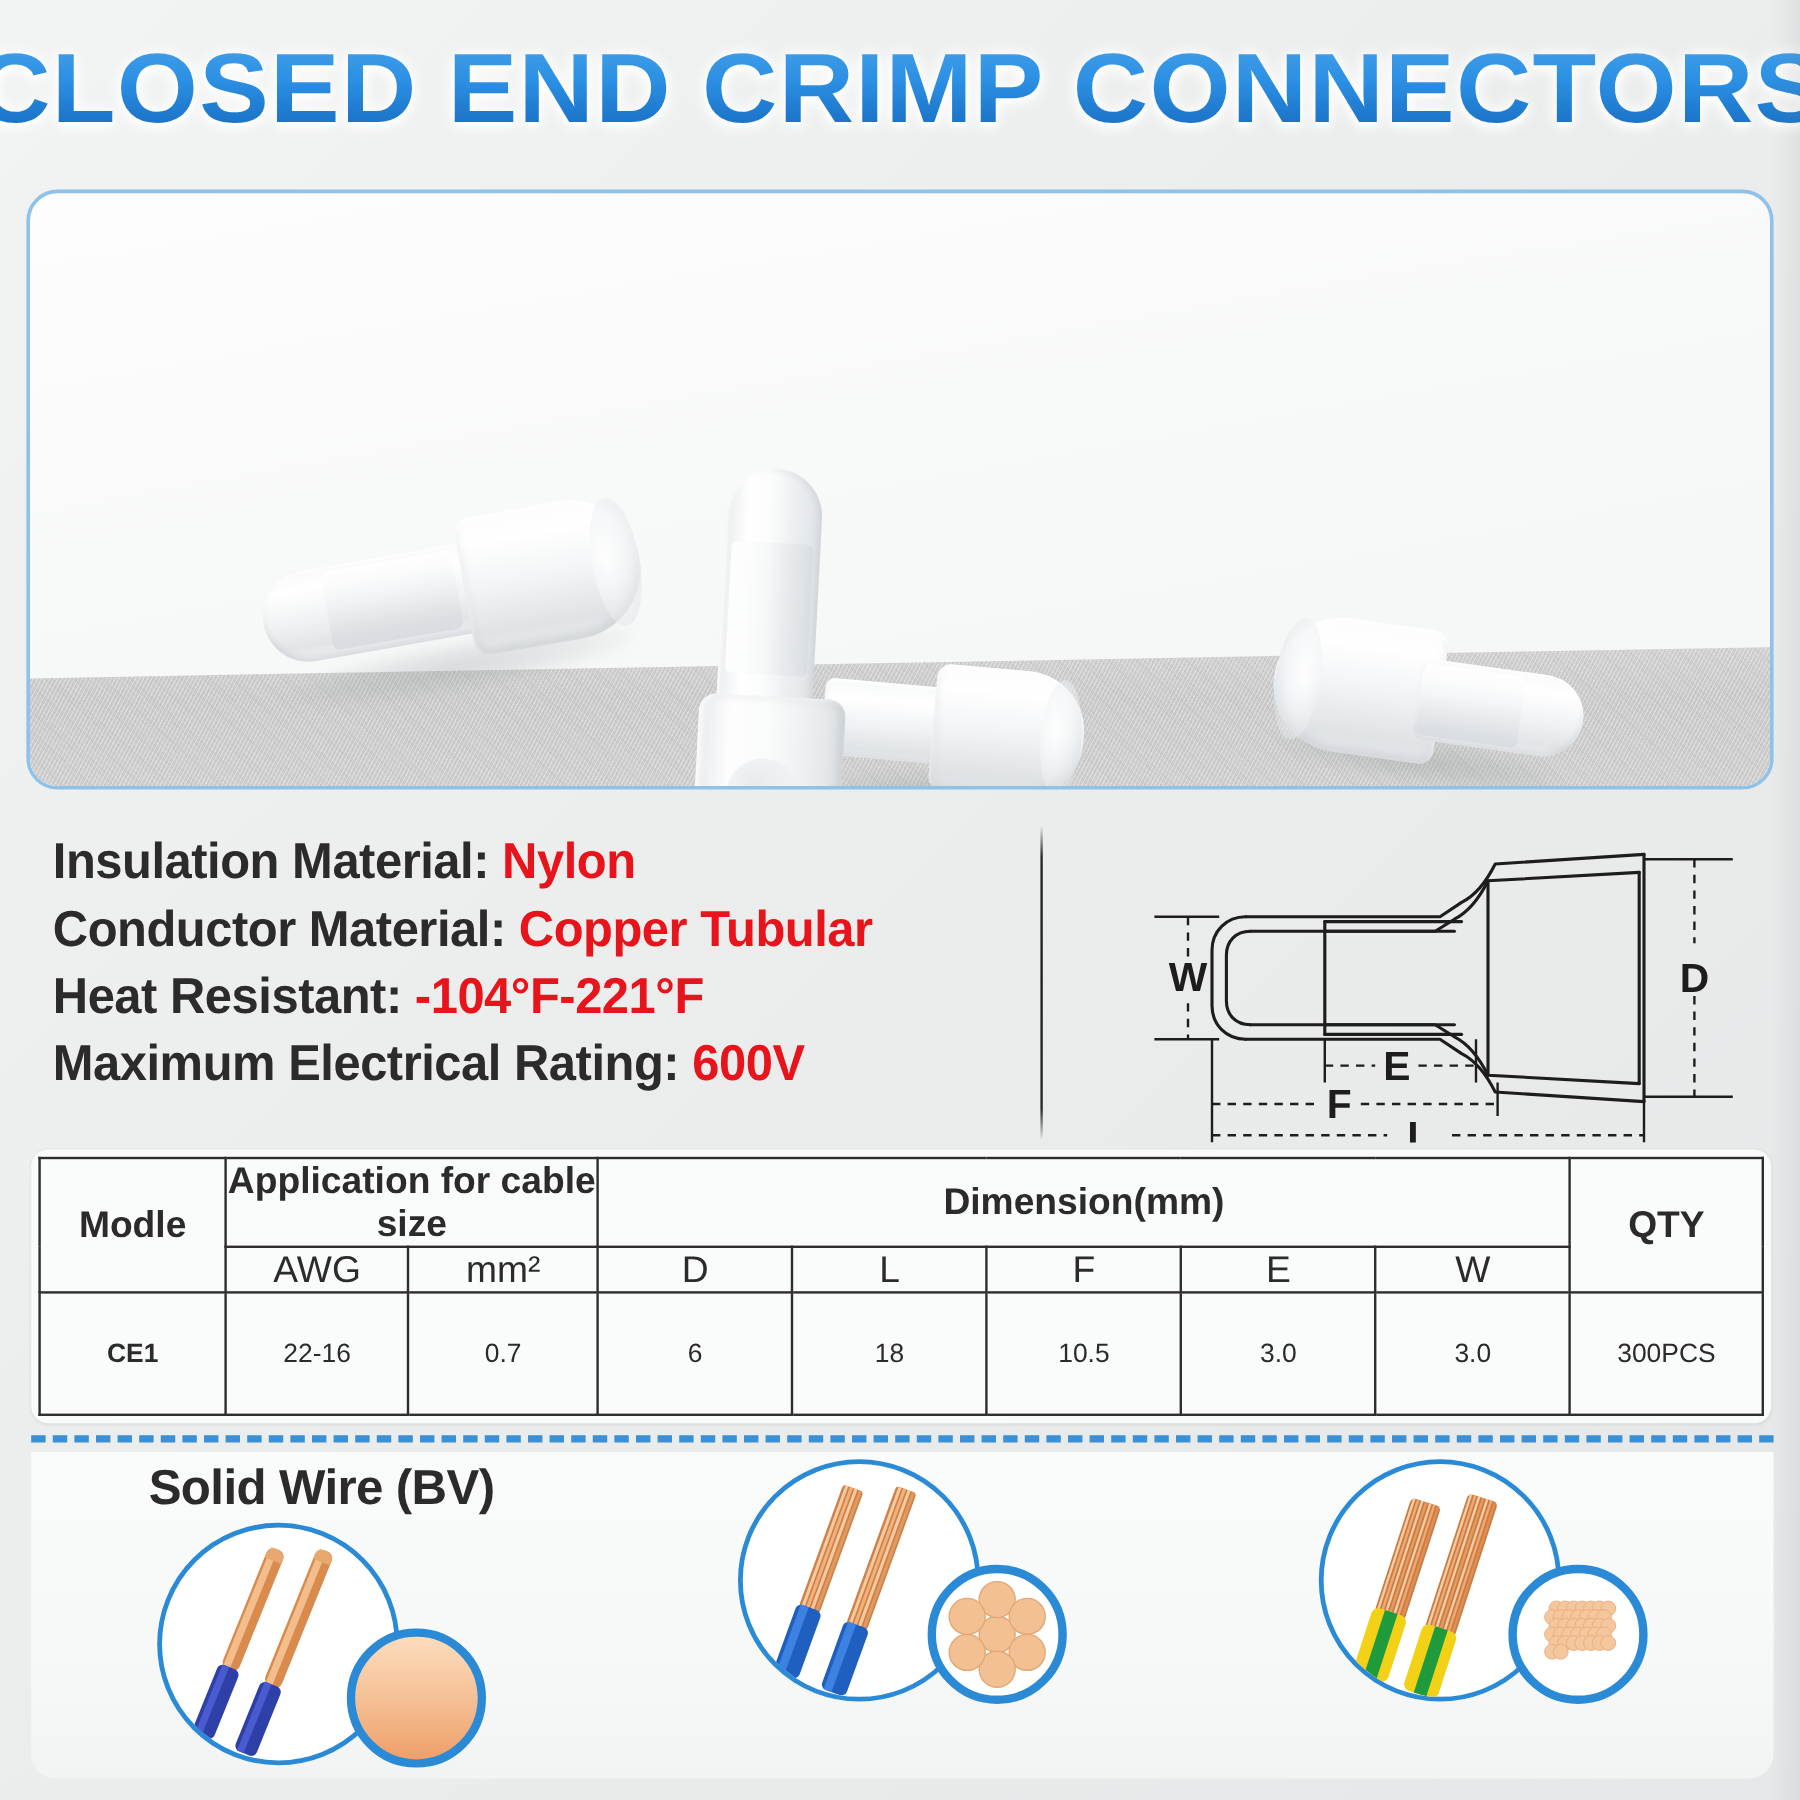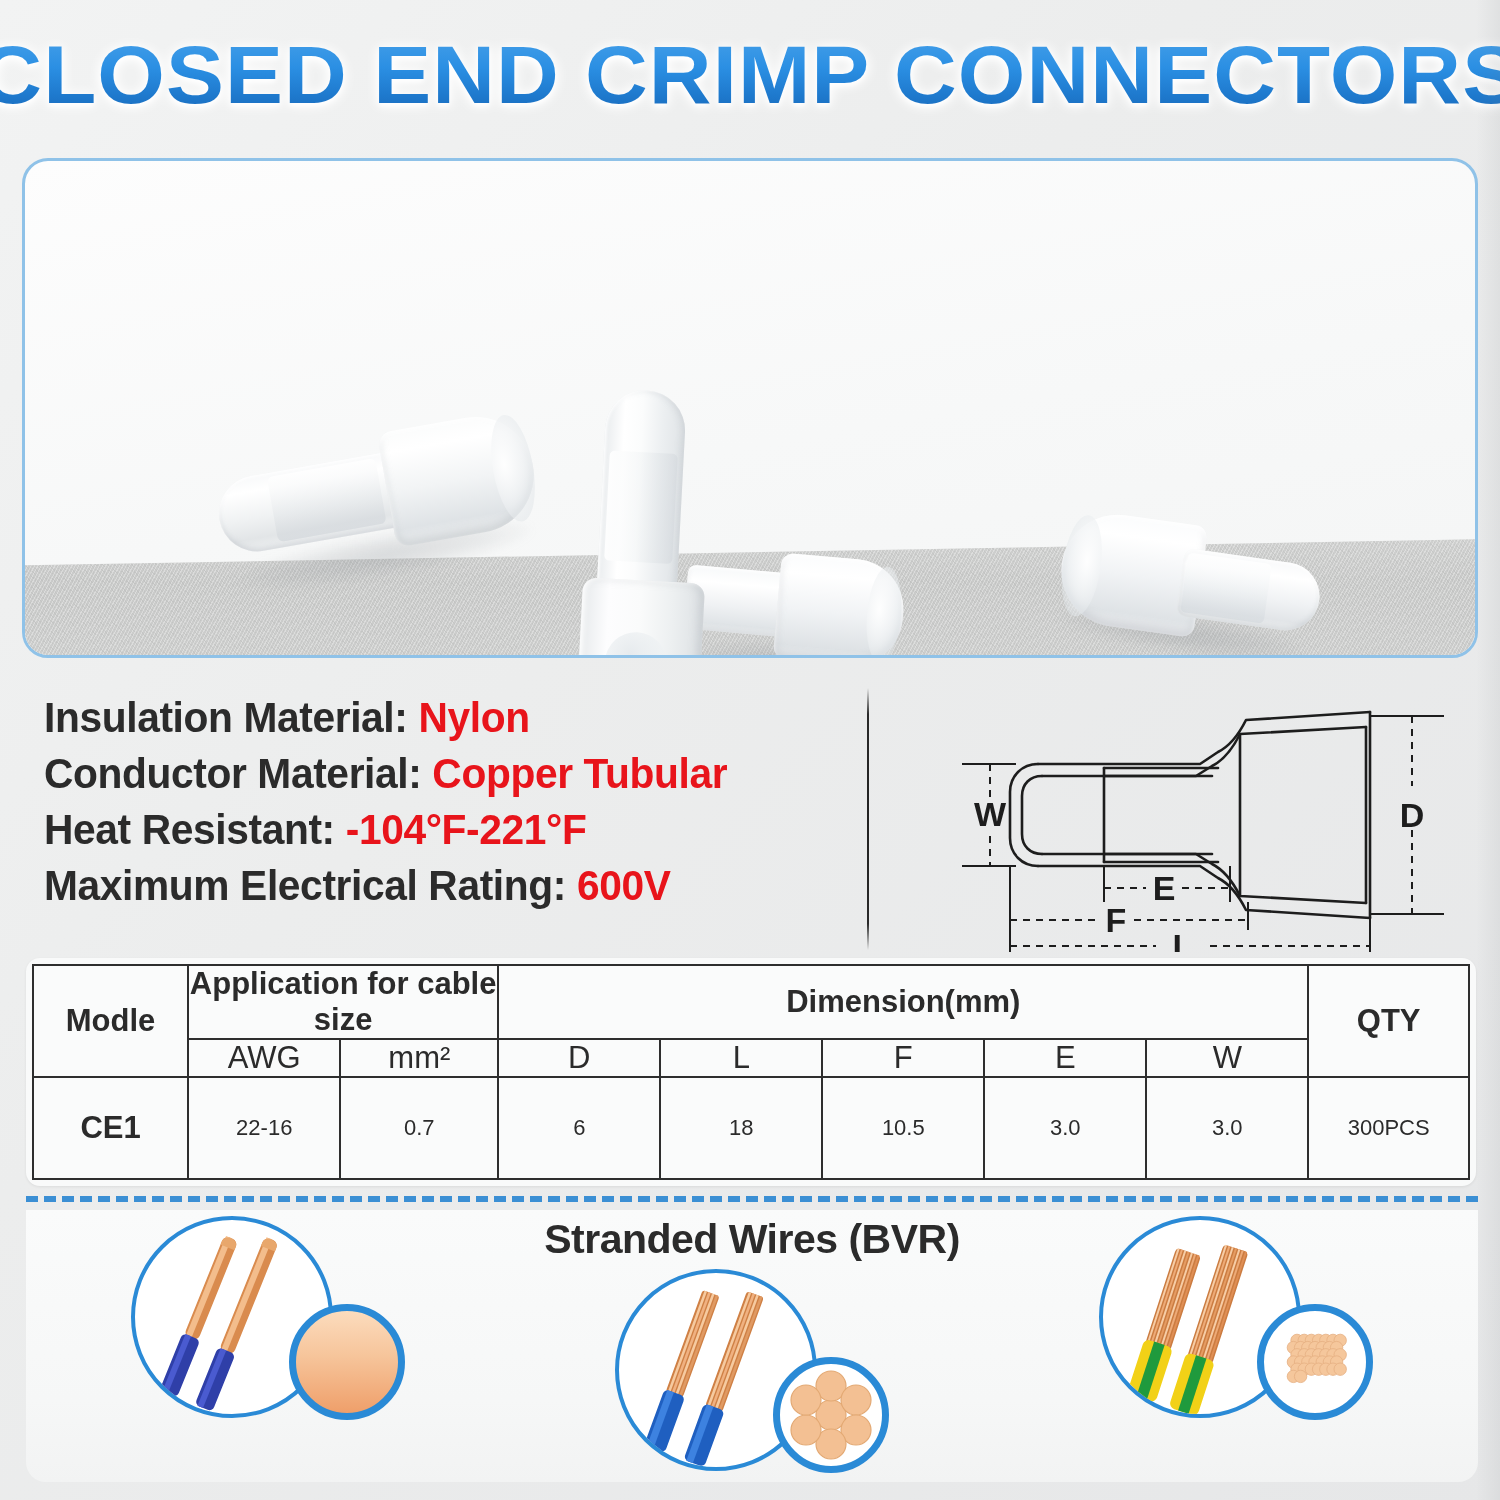--- a/index.html
+++ b/index.html
@@ -221,21 +221,21 @@
   }
   table.spec-table th, table.spec-table td {
     border: 2px solid #2e2e2e;
     text-align: center;
     vertical-align: middle;
     color: #2b2b2b;
   }
   table.spec-table th { font-size: 31px; font-weight: bold; }
   table.spec-table th.sub { font-size: 31px; font-weight: normal; margin-top: 48px; }
   table.spec-table td { font-size: 22px; font-weight: normal; }
-  table.spec-table td.model { font-weight: bold; font-size: 31px; }
+  table.spec-table td.model { font-weight: bold; font-size: 22px; }
   .col-model { width: 11.2%; }
   .col-awg   { width: 11.0%; }
   .col-mm    { width: 11.4%; }
   .col-dim   { width: 11.7%; }
   .col-qty   { width: 11.6%; }
 
   
   .dashed-sep {
     position: absolute;
     left: 26px; top: 1196px;
@@ -457,20 +457,21 @@
       </tr>
     </tbody>
   </table>
 </div>
 
 <div class="dashed-sep"></div>
 
 <div class="wire-card">
 
   <div class="wire-col">
+    <div class="wire-title">Solid Wire (BV)</div>
     <div class="wire-art">
       <div class="bubble-main">
         <svg viewBox="0 0 202 202" width="202" height="202">
           <g transform="rotate(22 101 101)">
 
             <rect x="58" y="26" width="15" height="108" rx="6" fill="#d98b4e"></rect>
             <rect x="60" y="26" width="6" height="108" fill="#f3bd8c"></rect>
             <path d="M58 32 a7.5 6 0 0 1 15 0 v4 h-15 z" fill="#e8a76c"></path>
             <rect x="56" y="132" width="19" height="62" rx="5" fill="#2f3fa8"></rect>
             <rect x="59" y="132" width="6" height="62" fill="#4a5bd0"></rect>
@@ -481,21 +482,20 @@
             <rect x="94" y="132" width="19" height="62" rx="5" fill="#2f3fa8"></rect>
             <rect x="97" y="132" width="6" height="62" fill="#4a5bd0"></rect>
           </g>
         </svg>
       </div>
       <div class="bubble-x solid"></div>
     </div>
   </div>
 
   <div class="wire-col">
-    <div class="wire-title">Stranded Wires (BVR)</div>
     <div class="wire-art">
       <div class="bubble-main">
         <svg viewBox="0 0 202 202" width="202" height="202">
           <g transform="rotate(20 101 101)">
             <g>
               <rect x="56" y="28" width="18" height="108" rx="3" fill="#cf8045"></rect>
               <rect x="58" y="28" width="2.6" height="108" fill="#f6caa0"></rect>
               <rect x="62" y="28" width="2.6" height="108" fill="#f0b181"></rect>
               <rect x="66" y="28" width="2.6" height="108" fill="#f6caa0"></rect>
               <rect x="70" y="28" width="2.6" height="108" fill="#e09a63"></rect>

